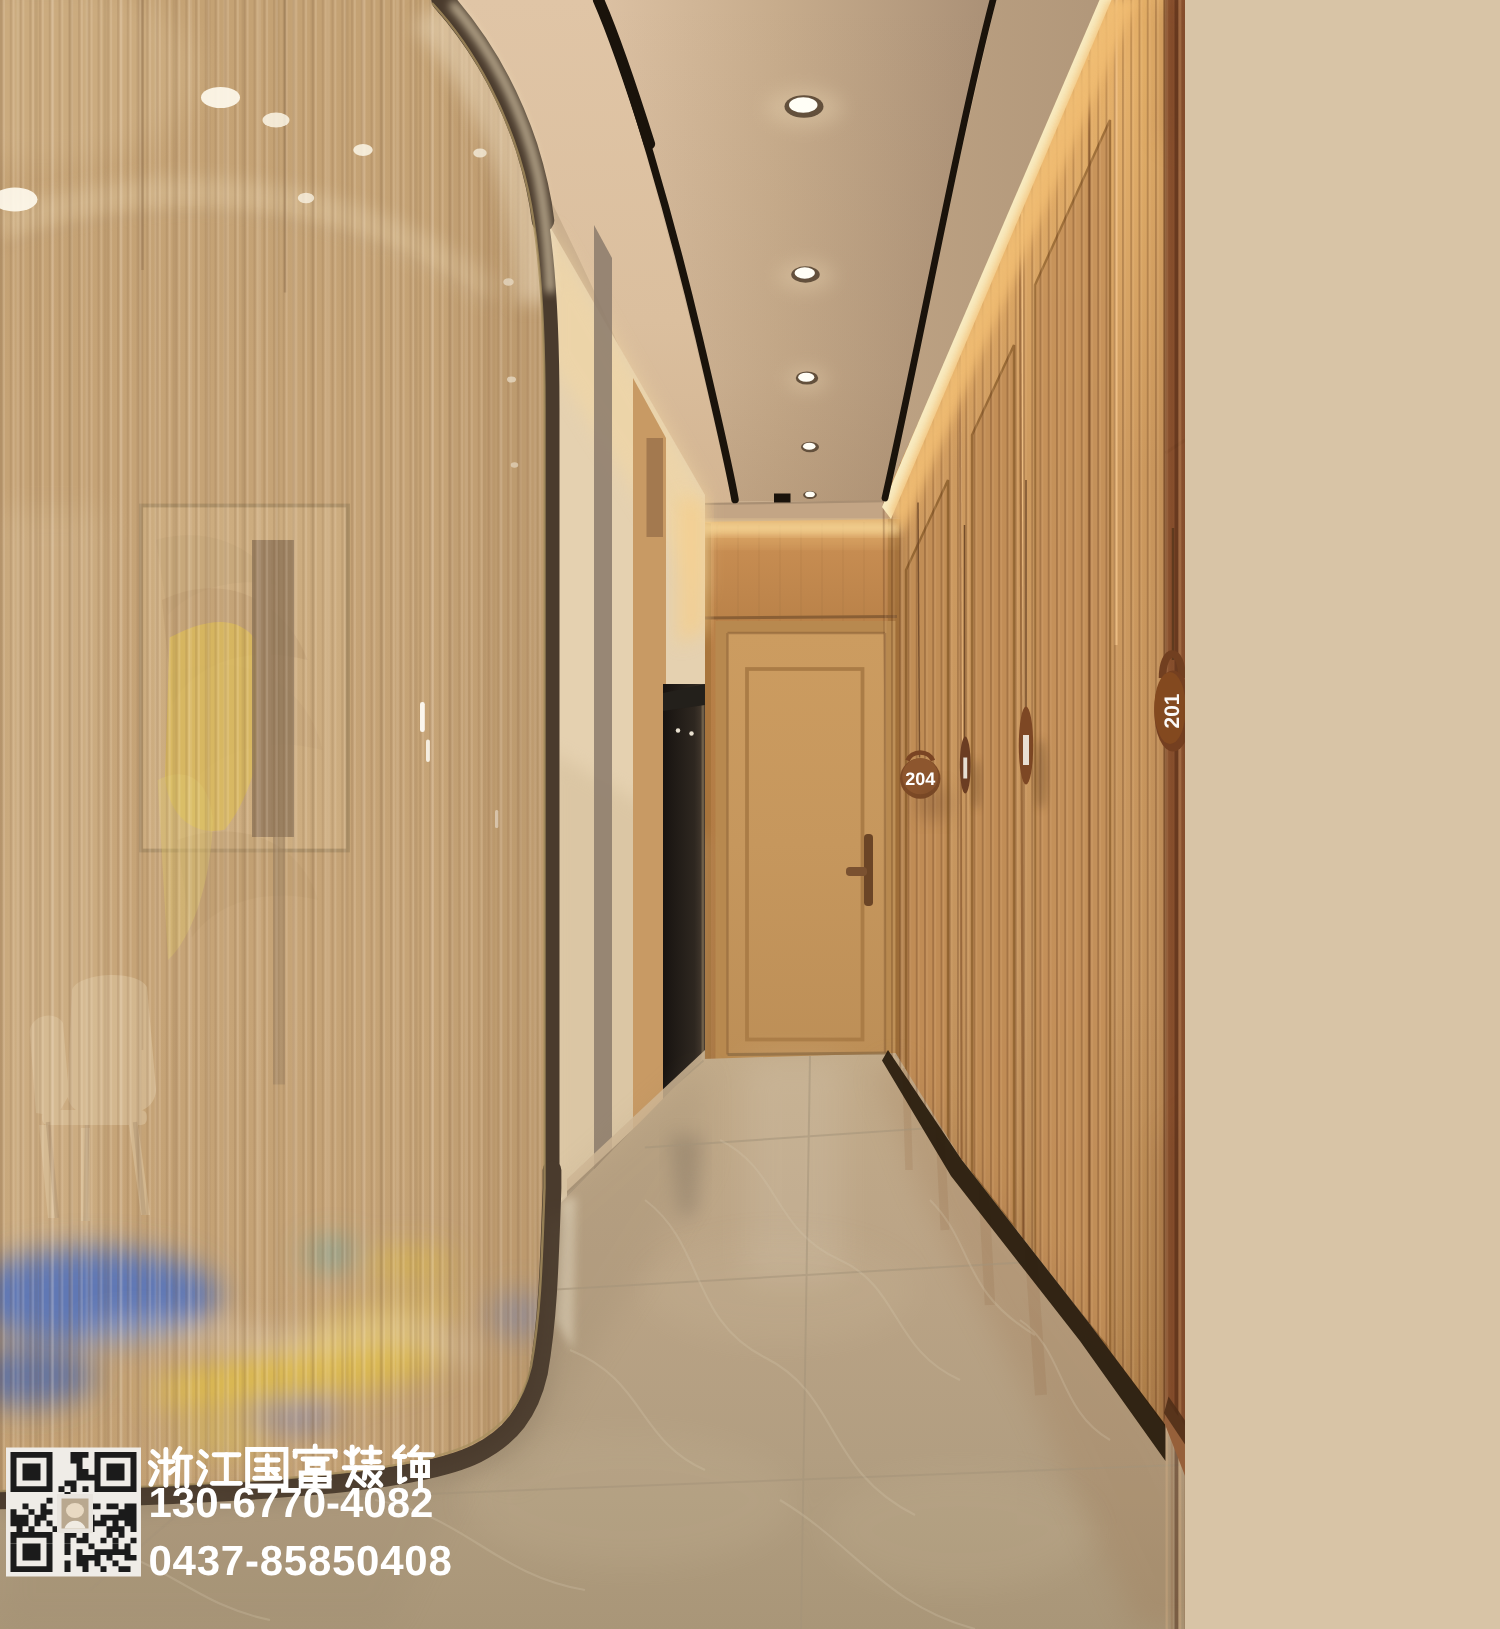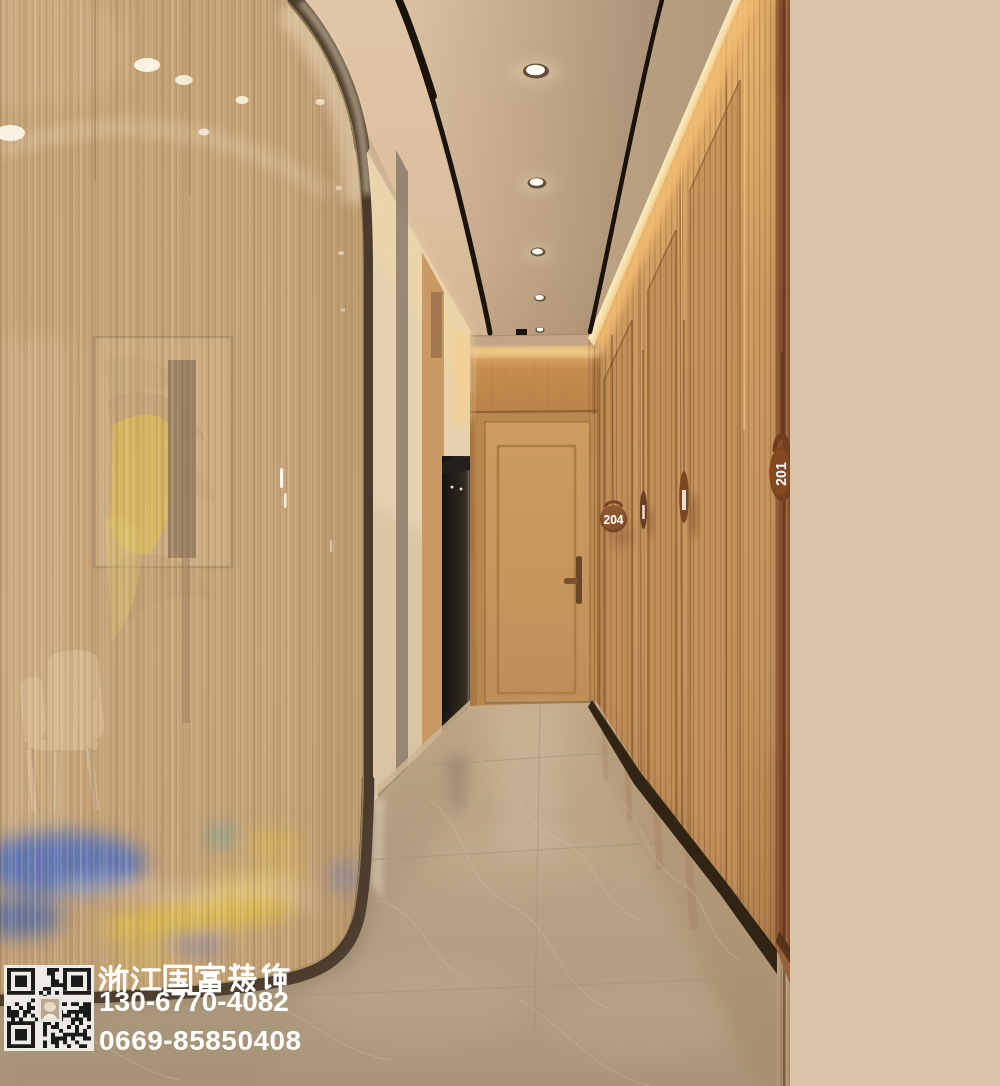--- a/index.html
+++ b/index.html
@@ -528,16 +528,16 @@
 <line x1="266.4" y1="987.8" x2="269.9" y2="986.0"></line>
 <line x1="278.0" y1="964.6" x2="274.5" y2="968.6"></line>
 <line x1="272.8" y1="969.8" x2="288.4" y2="969.8"></line>
 <rect x="275.1" y="975.0" width="9.9" height="8.7"></rect>
 <line x1="280.3" y1="969.8" x2="280.3" y2="991.8"></line>
 </g>
 </svg>
 
 <div class="wm" style="left:99px;top:988px;font-size:28px;line-height:1;letter-spacing:0px;">130-6770-4082</div>
 
-<div class="wm" style="left:99px;top:1027px;font-size:28px;line-height:1;letter-spacing:0.5px;">0669-85850408</div>
+<div class="wm" style="left:99px;top:1027px;font-size:28px;line-height:1;letter-spacing:0.5px;">0437-85850408</div>
 
 <div class="wm" style="left:0px;top:1046px;font-size:38.5px;line-height:1;letter-spacing:0px;margin-top:48px;">www.gfzsmr.com</div>
 </div>
 
 </body></html>

